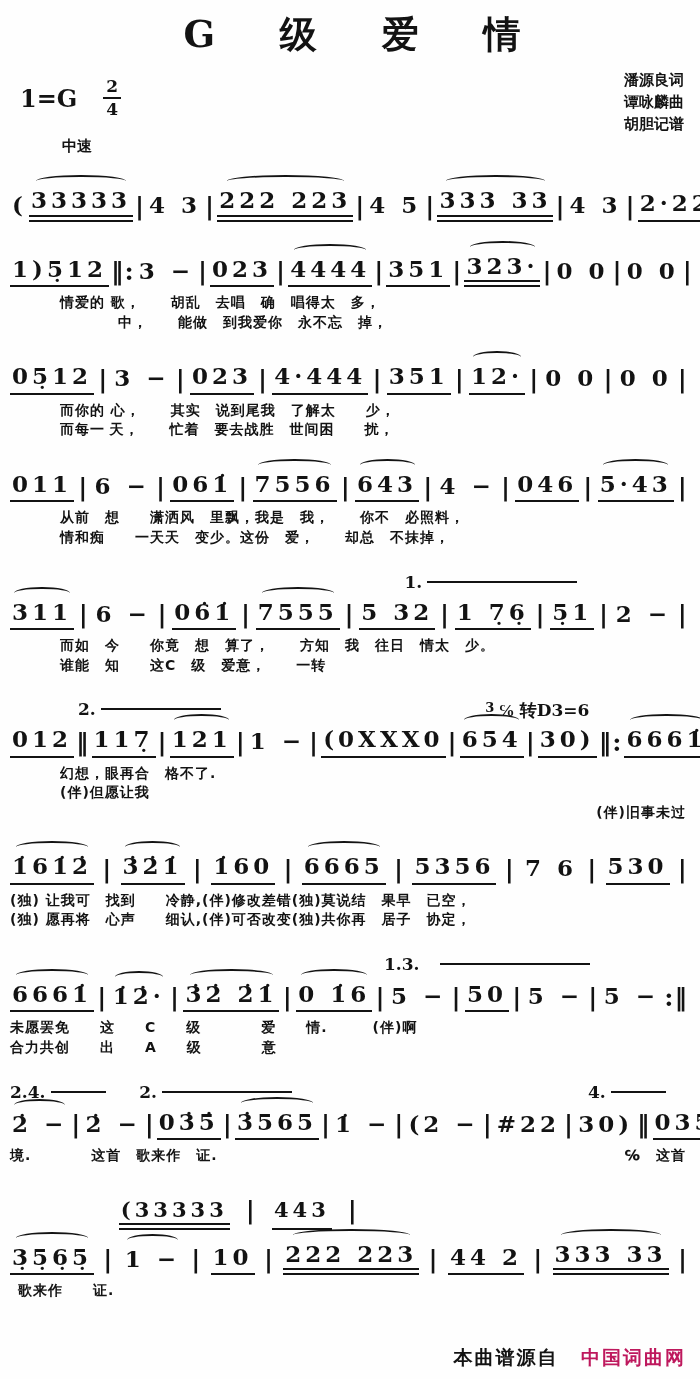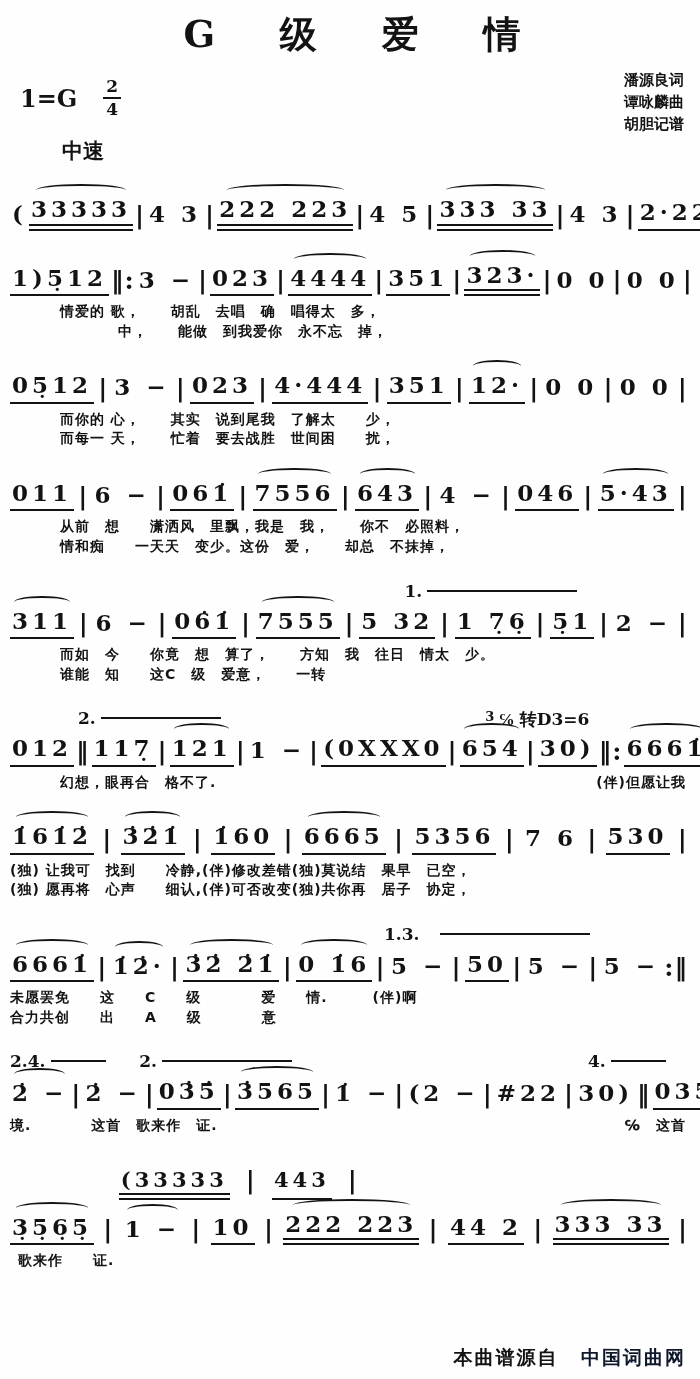--- a/index.html
+++ b/index.html
@@ -16,21 +16,21 @@
     text-align:center;font-weight:bold;font-size:37px;
     letter-spacing:26px;margin:4px 0 2px 30px;
     font-family:"DejaVu Serif", serif;
   }
   .meta{display:flex;justify-content:space-between;align-items:flex-start;padding:0 6px 0 10px;}
   .keysig{display:flex;align-items:center;gap:26px;font-weight:bold;font-size:24px;margin-top:16px;}
   .frac{display:inline-flex;flex-direction:column;align-items:center;font-size:17px;line-height:1;font-weight:bold;}
   .frac .top{padding:0 3px 2px;}
   .frac .bot{border-top:2px solid #131313;padding:2px 3px 0;}
   .credits{text-align:right;font-family:"DejaVu Sans", sans-serif;font-weight:bold;font-size:15px;line-height:1.45;margin-top:8px;}
-  .tempo{font-family:"DejaVu Sans", sans-serif;font-weight:bold;font-size:21px;margin:2px 0 0 52px;}
+  .tempo{font-family:"DejaVu Sans", sans-serif;font-weight:bold;font-size:15px;margin:2px 0 0 52px;}
 
   
   .system{position:relative;margin:30px 0 6px;}
   .system.has-volta{margin-top:50px;}
   .notes-row{
     display:flex;justify-content:space-between;align-items:flex-end;
     font-weight:bold;font-size:23px;line-height:1.15;
   }
   .pickup{display:flex;gap:14px;font-weight:bold;font-size:21px;margin-bottom:10px;}
   .cell{position:relative;display:inline-block;letter-spacing:4px;padding:1px 2px 3px;white-space:pre;}
@@ -142,21 +142,21 @@
           <span class="cell u1 arc">12·</span>
           <span class="bar">|</span>
           <span class="cell">0 0</span>
           <span class="bar">|</span>
           <span class="cell">0 0</span>
           <span class="bar">|</span>
         </div>
       </div>
       <div class="lyrics">
         <div class="lyric-row" style="padding-left: 50px;">而你的 心，　　其实　说到尾我　了解太　　少，</div>
-        <div class="lyric-row" style="padding-left: 50px;">而每一 天，　　忙着　要去战胜　世间困　　扰，</div>
+        <div class="lyric-row" style="padding-left: 50px; font-family: Liberation Serif, serif;">而每一 天，　　忙着　要去战胜　世间困　　扰，</div>
       </div>
       <div class="system">
         <div class="notes-row">
           <span class="cell u1">011</span>
           <span class="bar">|</span>
           <span class="cell">6 −</span>
           <span class="bar">|</span>
           <span class="cell u1">061̇</span>
           <span class="bar">|</span>
           <span class="cell u1 arc">7556</span>
@@ -223,21 +223,22 @@
           <span class="cell u1">(0XXX0</span>
           <span class="bar">|</span>
           <span class="cell u1 arc">654<span class="tri">3</span></span>
           <span class="bar">|</span>
           <span class="cell u1">30)</span>
           <span class="bar">‖:</span>
           <span class="cell u1 arc">6661̇</span>
         </div>
       </div>
       <div class="lyrics">
-        <div class="lyric-row split" style="padding-left: 50px;"><span class="lyric-text">幻想，眼再合　格不了.</span><span class="lyric-right">(伴)但愿让我</span></div>
+        <div class="lyric-row split" style="padding-left: 50px; flex-direction: column;"><span class="lyric-text">幻想，眼再合　格不了.</span><span class="lyric-right">(伴)但愿让我</span></div>
+        <div class="lyric-row split" style="padding-left: 50px;"><span class="lyric-text"></span><span class="lyric-right">(伴)旧事未过</span></div>
       </div>
       <div class="system">
         <div class="notes-row">
           <span class="cell u1 arc">1̇61̇2̇</span>
           <span class="bar">|</span>
           <span class="cell u1 arc">3̇2̇1̇</span>
           <span class="bar">|</span>
           <span class="cell u1">1̇60</span>
           <span class="bar">|</span>
           <span class="cell u1 arc">6665</span>
@@ -340,16 +341,16 @@
           <span class="bar">|</span>
         </div>
       </div>
       <div class="lyrics">
         <div class="lyric-row" style="padding-left: 8px;">歌来作　　证.</div>
       </div>
     </div>
 
   <div class="footer">
     <span>本曲谱源自</span>
-    <span class="site" style="color: #0f172a;">中国词曲网</span>
+    <span class="site" style="color: #be185d;">中国词曲网</span>
   </div>
 
 </div>
 
 </body></html>

